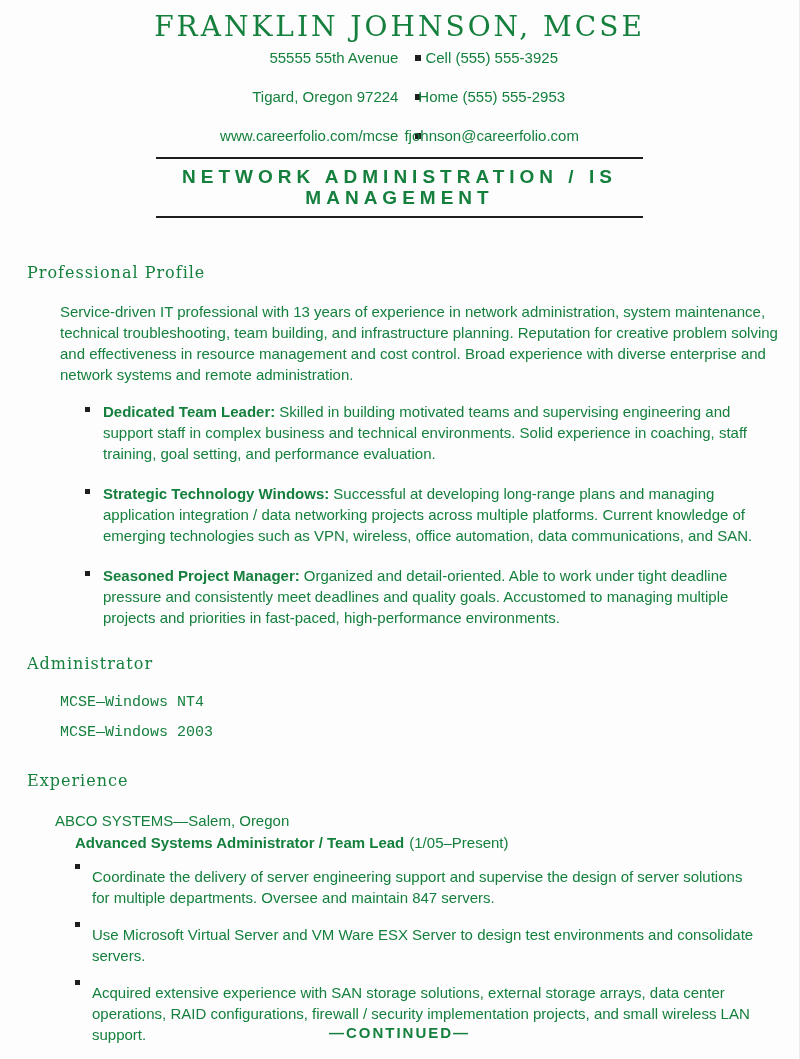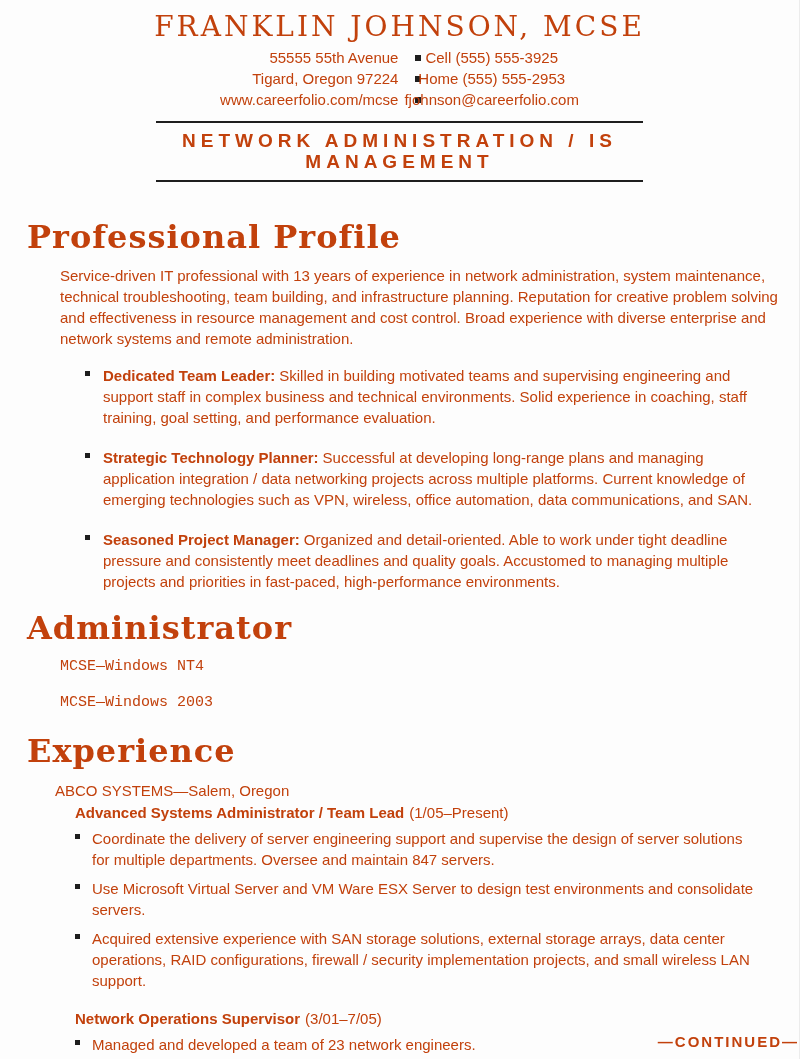--- a/index.html
+++ b/index.html
@@ -1,21 +1,21 @@
 <!DOCTYPE html>
 <html><head>
 <meta charset="utf-8">
 <style>
   html, body { margin: 0; padding: 0; background: #ffffff; }
   .page {
     position: relative;
     width: 800px;
     height: 1059px;
     background: #fdfdfd;
-    color: #c2410c;
+    color: #15803d;
     font-family: "Liberation Sans", sans-serif;
     font-size: 15px;
     line-height: 21px;
     overflow: hidden;
     box-sizing: border-box;
     border-right: 1px solid #ececec;
   }
   
   .name {
     font-family: "DejaVu Serif", serif;
@@ -24,21 +24,21 @@
     letter-spacing: 3px;
     text-align: center;
     margin: 16px 0 11px 0;
   }
   .contact {
     display: grid;
     grid-template-columns: max-content 6px max-content;
     width: max-content;
     margin: 0 auto;
     line-height: 20px;
-    row-gap: 1px;
+    row-gap: 19px;
   }
   .contact .c-left  { text-align: right; }
   .contact .c-right { text-align: center; }
   .contact .sq {
     width: 6px; height: 6px; background: #1e1e1e;
     margin: 7px 17px 0 17px;
   }
   .banner {
     width: 487px;
     margin: 11px auto 0 auto;
@@ -46,22 +46,22 @@
     border-bottom: 2px solid #1e1e1e;
     padding: 7px 0 8px 0;
     text-align: center;
     letter-spacing: 5px;
     font-weight: 600;
     font-size: 19px;
   }
   
   h2 {
     font-family: "DejaVu Serif", serif;
-    font-weight: bold;
-    font-size: 32px;
+    font-weight: normal;
+    font-size: 16px;
     letter-spacing: 1px;
     margin: 0 0 0 27px;
     line-height: 30px;
   }
   .sec-profile h2 { margin-top: 40px; }
   .summary {
     margin: 13px 20px 0 60px;
     width: 722px;
   }
   .pbullets { margin: 16px 0 12px 85px; }
@@ -72,38 +72,38 @@
     width: 5px; height: 5px; background: #1e1e1e;
     margin: 6px 13px 0 0;
   }
   .bullet-item p { margin: 0; width: 662px; }
   .lead { font-weight: bold; }
   .lead-text { margin-left: 4px; }
   
   .sec-certs h2 { margin-top: 21px; }
   .cert { margin: 0 0 0 60px; line-height: 20px; font-family: Liberation Mono, monospace; }
   .cert-first { margin-top: 14px; }
-  .cert + .cert { margin-top: 16px; }
+  .cert + .cert { margin-top: 10px; }
   
   .sec-exp h2 { margin-top: 23px; }
   .employer { margin: 14px 0 0 55px; }
   .job { margin-left: 75px; }
   .job-title { margin-top: 1px; margin-bottom: 5px; }
   .job-title .title { font-weight: bold; }
   .job-title .dates { margin-left: 5px; }
   .job .bullet-item { margin-bottom: 8px; }
   .job .bullet-sq { margin-right: 12px; }
-  .job .bullet-item p { width: 672px; }
+  .job .bullet-item p { width: 672px; margin-top: 8px; }
   .job2 { margin-top: 17px; }
   
   .footer {
     position: absolute;
     left: 0; right: 0;
-    bottom: 7px;
-    text-align: right;
+    bottom: 16px;
+    text-align: center;
     font-weight: 600;
     letter-spacing: 2px;
   }
 </style>
 </head>
 <body>
 
 <div class="page">
 
   <div>
@@ -130,21 +130,21 @@
     <h2>Professional Profile</h2>
     <p class="summary">Service-driven IT professional with 13 years of experience in network administration, system maintenance, technical troubleshooting, team building, and infrastructure planning. Reputation for creative problem solving and effectiveness in resource management and cost control. Broad experience with diverse enterprise and network systems and remote administration.</p>
 
     <div class="pbullets">
       <div class="bullet-item">
         <span class="bullet-sq"></span>
         <p><span class="lead">Dedicated Team Leader:</span><span class="lead-text">Skilled in building motivated teams and supervising engineering and support staff in complex business and technical environments. Solid experience in coaching, staff training, goal setting, and performance evaluation.</span></p>
       </div>
       <div class="bullet-item">
         <span class="bullet-sq"></span>
-        <p><span class="lead">Strategic Technology Planner:</span><span class="lead-text">Successful at developing long-range plans and managing application integration / data networking projects across multiple platforms. Current knowledge of emerging technologies such as VPN, wireless, office automation, data communications, and SAN.</span></p>
+        <p><span class="lead">Strategic Technology Windows:</span><span class="lead-text">Successful at developing long-range plans and managing application integration / data networking projects across multiple platforms. Current knowledge of emerging technologies such as VPN, wireless, office automation, data communications, and SAN.</span></p>
       </div>
       <div class="bullet-item">
         <span class="bullet-sq"></span>
         <p><span class="lead">Seasoned Project Manager:</span><span class="lead-text">Organized and detail-oriented. Able to work under tight deadline pressure and consistently meet deadlines and quality goals. Accustomed to managing multiple projects and priorities in fast-paced, high-performance environments.</span></p>
       </div>
     </div>
   </section>
 
   <section class="sec-certs">
     <h2>Administrator</h2>

